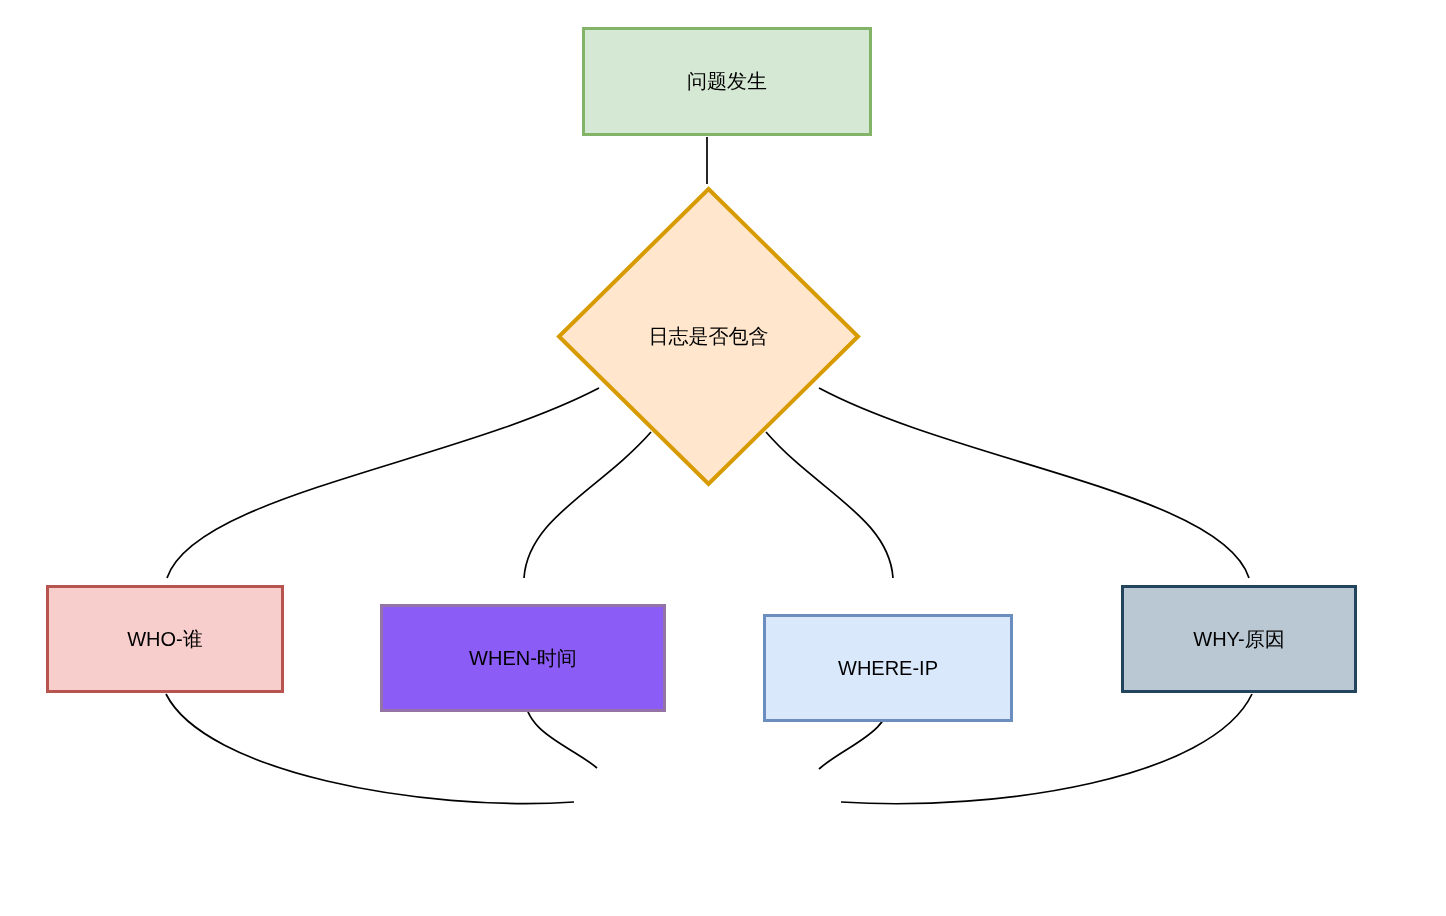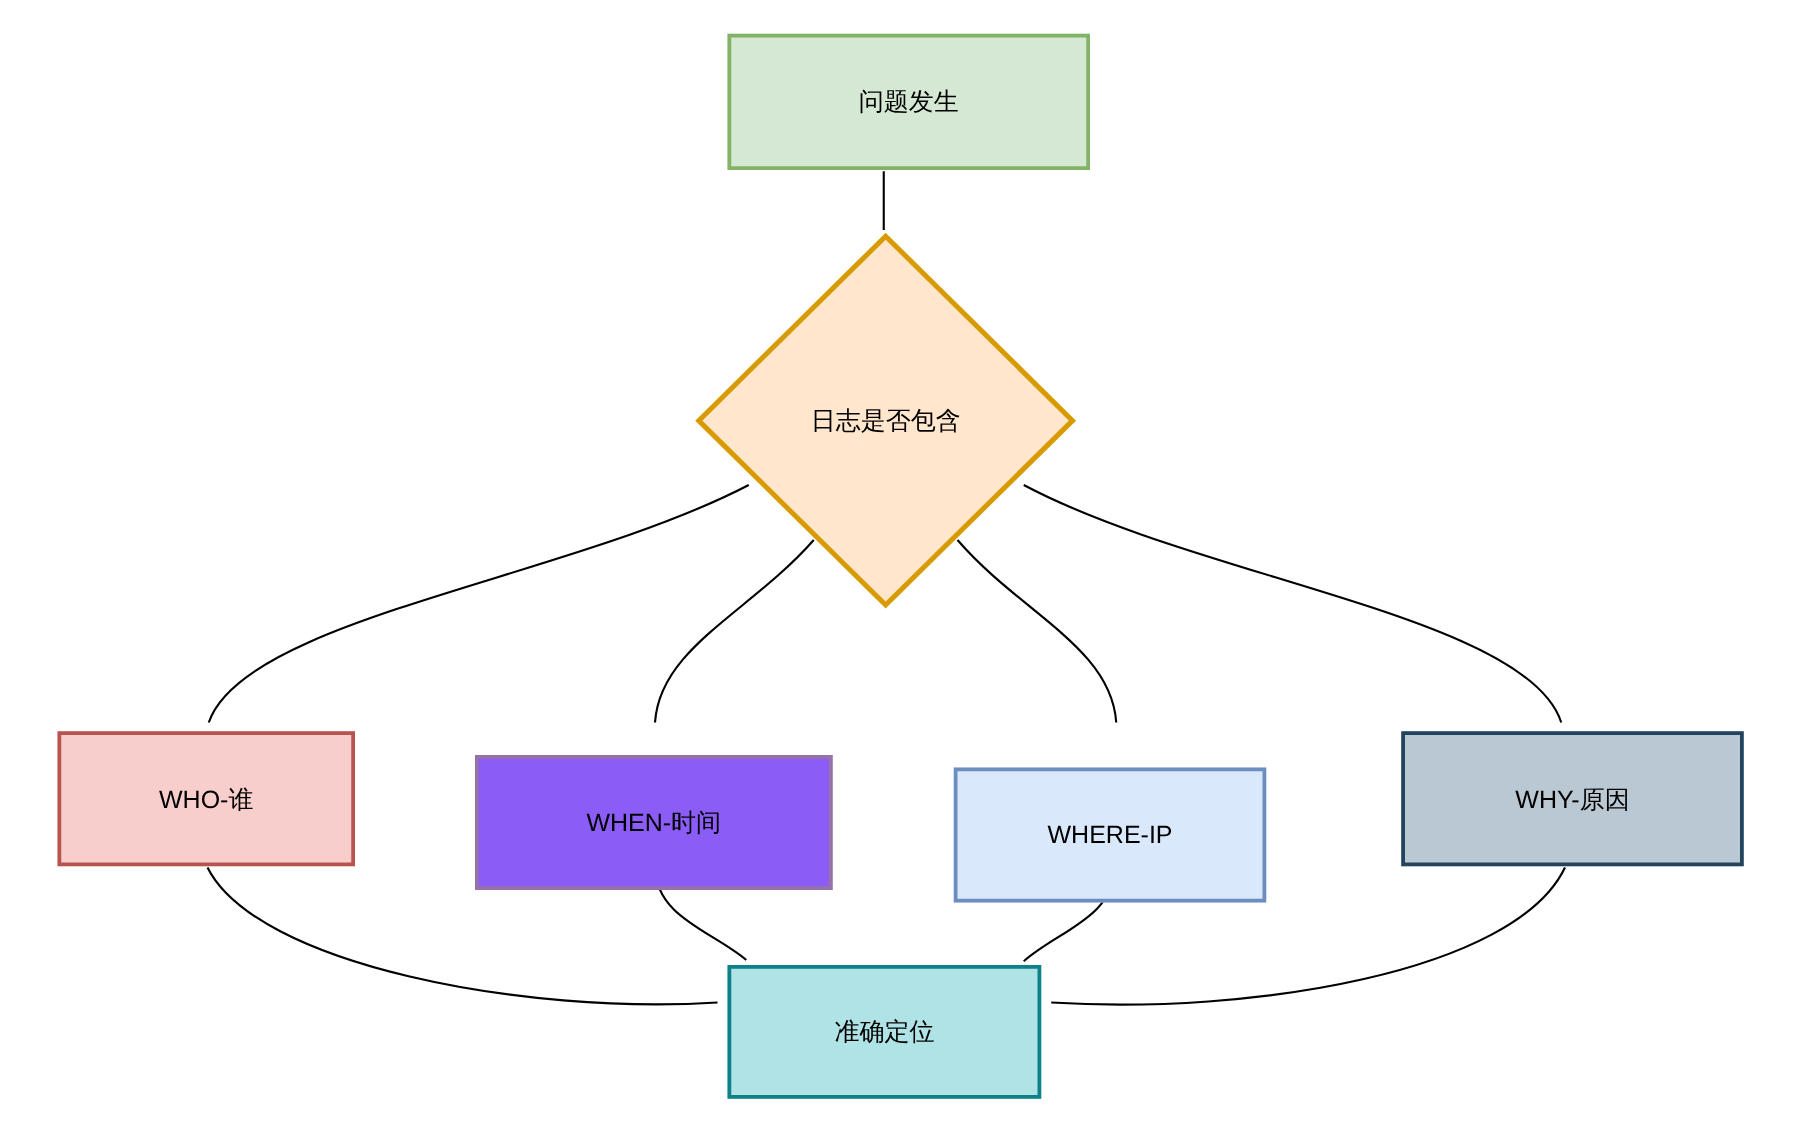--- a/index.html
+++ b/index.html
@@ -57,21 +57,21 @@
     position: relative;
     z-index: 2;
     white-space: nowrap;
   }
   
   #node-start  { left: 582px;  top: 27px;  width: 290px; height: 109px; }
   #node-decision { left: 557px; top: 187px; width: 303px; height: 299px; text-align: right; }
   #node-who    { left: 46px;   top: 585px; width: 238px; height: 108px; align-items: center; }
   #node-when   { left: 380px;  top: 585px; width: 286px; height: 108px; }
   #node-where  { left: 763px;  top: 614px; width: 250px; height: 108px; }
-  #node-why    { left: 1121px; top: 585px; width: 274px; height: 108px; align-items: center; }
+  #node-why    { left: 1121px; top: 585px; width: 236px; height: 108px; align-items: center; }
   #node-end    { left: 582px;  top: 772px; width: 251px; height: 107px; }
 </style>
 </head>
 <body>
 
 <div class="canvas">
 
   <svg class="edges" viewBox="0 0 1446 916" aria-hidden="true">
     <defs>
       <marker id="arrowhead" viewBox="0 0 10 10" refX="9" refY="5" markerWidth="12" markerHeight="12" orient="auto-start-reverse">
@@ -109,17 +109,14 @@
   </div>
 
   <div class="node rect" id="node-where" style="background-color: rgb(218, 232, 252); border-color: rgb(108, 142, 191);">
     <span class="label">WHERE-IP</span>
   </div>
 
   <div class="node rect" id="node-why" style="background-color: rgb(186, 200, 211); border-color: rgb(35, 68, 93);">
     <span class="label">WHY-原因</span>
   </div>
 
-  <div class="node rect" id="node-end" style="background-color: rgb(176, 227, 230); border-color: rgb(14, 128, 136);">
-    <span class="label">准确定位</span>
-  </div>
 
 </div>
 
 </body></html>

